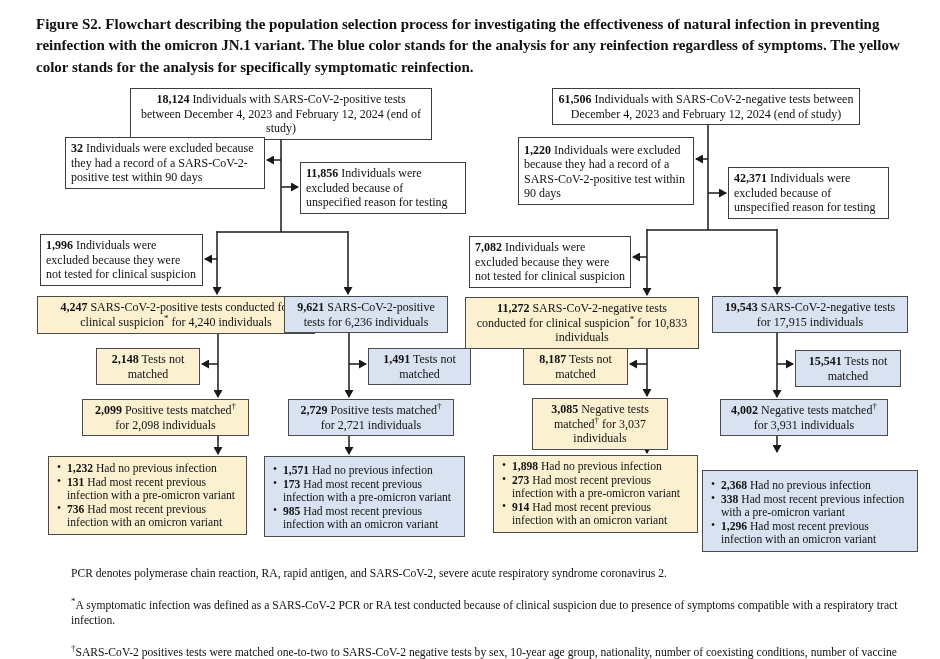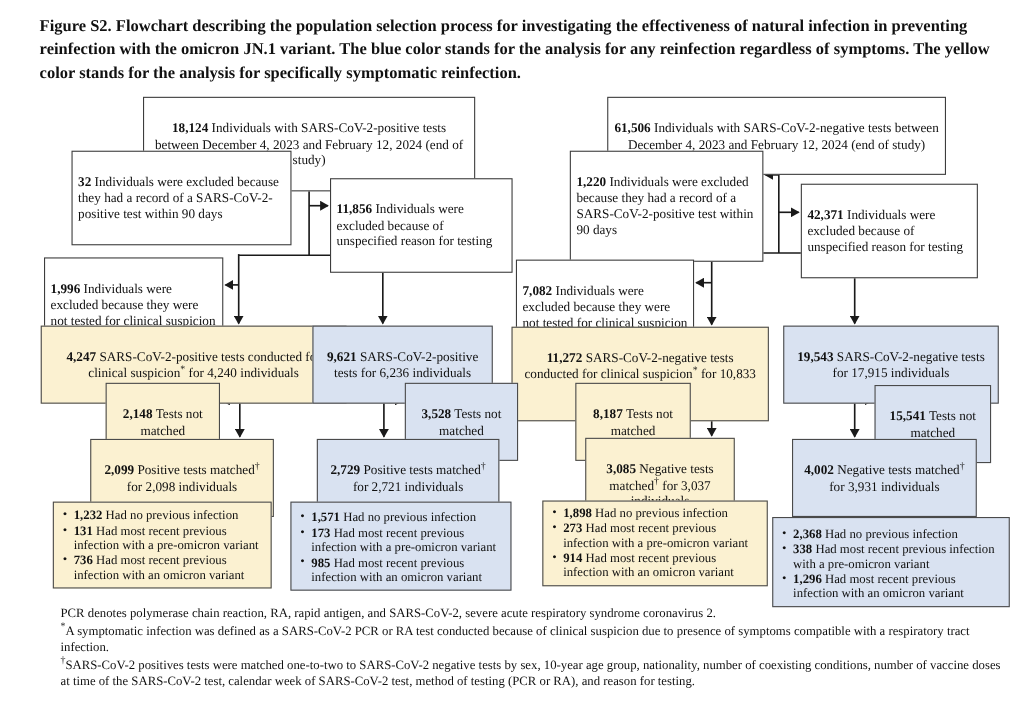--- a/index.html
+++ b/index.html
@@ -18,38 +18,38 @@
   }
   .page{position:absolute;inset:0;}
   .title{
     position:absolute;left:36px;top:14px;width:878px;
     font-size:15px;font-weight:bold;line-height:1.42;
   }
   svg.conn{position:absolute;left:0;top:0;width:940px;height:659px;pointer-events:none;}
   .box{
     position:absolute;box-sizing:border-box;
     font-size:12px;line-height:1.22;
-    padding:20px 5px;
+    padding:3px 5px;
     display:flex;flex-direction:column;justify-content:center;
   }
   .white{background:#ffffff;border:1.5px solid var(--white-border);}
   .yellow{background:var(--yellow);border:1.5px solid var(--color-border);}
   .blue{background:var(--blue);border:1.5px solid var(--color-border);}
   .center{text-align:center;}
   .left{text-align:left;justify-content:flex-end;}
   .box b{font-weight:bold;}
   sup{font-size:9px;line-height:0;}
   .bullets{padding:4px 6px 4px 4px;font-size:11.6px;line-height:1.17;justify-content:flex-end;}
   .bi{position:relative;padding-left:14px;}
   .bi::before{content:"•";position:absolute;left:4px;top:-1px;}
   .notes{
     position:absolute;left:55px;top:550px;width:864px;
     font-size:11.6px;line-height:1.34;
   }
-  .note{margin:0;}
+  .note{margin:16px;}
 </style>
 </head>
 <body>
 
 <div class="page">
 
   <div class="title">Figure S2. Flowchart describing the population selection process for investigating the effectiveness of natural infection in preventing reinfection with the omicron JN.1 variant. The blue color stands for the analysis for any reinfection regardless of symptoms. The yellow color stands for the analysis for specifically symptomatic reinfection.</div>
 
   <svg class="conn" viewBox="0 0 940 659">
     <defs>
@@ -130,21 +130,21 @@
     <div><b>11,272</b> <span>SARS-CoV-2-negative tests conducted for clinical suspicion</span><sup>*</sup> <span>for 10,833 individuals</span></div>
   </div>
   <div class="box blue center" style="left:712px;top:296px;width:196px;min-height:37px">
     <div><b>19,543</b> <span>SARS-CoV-2-negative tests for 17,915 individuals</span></div>
   </div>
 
   <div class="box yellow center" style="left:96px;top:348px;width:104px;min-height:34px">
     <div><b>2,148</b> <span>Tests not matched</span></div>
   </div>
   <div class="box blue center" style="left:368px;top:348px;width:103px;min-height:34px">
-    <div><b>3,528</b> <span>Tests not matched</span></div>
+    <div><b>1,491</b> <span>Tests not matched</span></div>
   </div>
   <div class="box yellow center" style="left:523px;top:348px;width:105px;min-height:34px">
     <div><b>8,187</b> <span>Tests not matched</span></div>
   </div>
   <div class="box blue center" style="left:795px;top:350px;width:106px;min-height:33px">
     <div><b>15,541</b> <span>Tests not matched</span></div>
   </div>
 
   <div class="box yellow center" style="left:82px;top:399px;width:167px;min-height:35px">
     <div><b>2,099</b> <span>Positive tests matched</span><sup>†</sup> <span>for 2,098 individuals</span></div>

